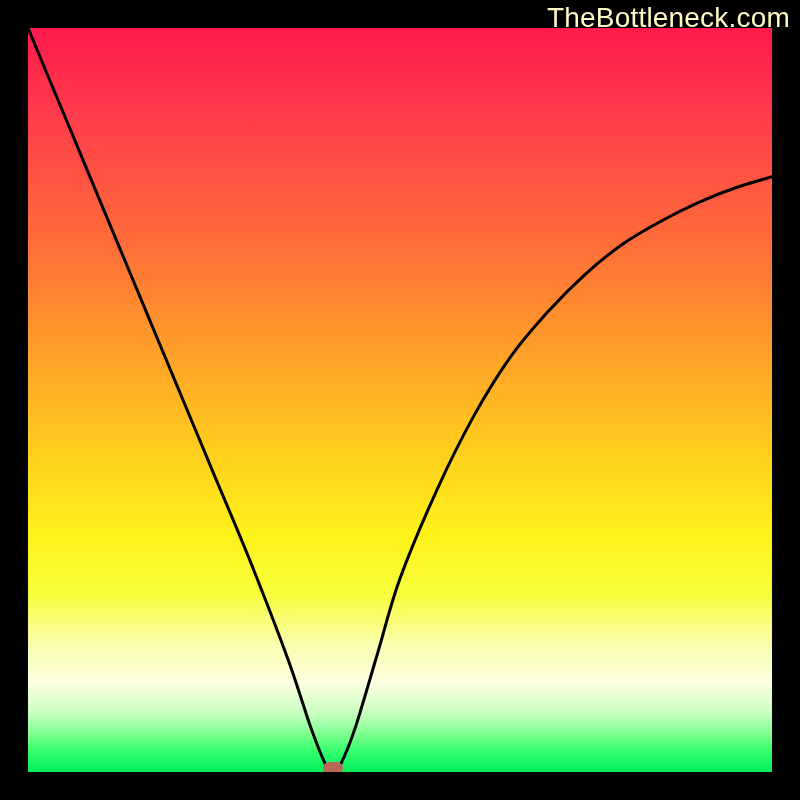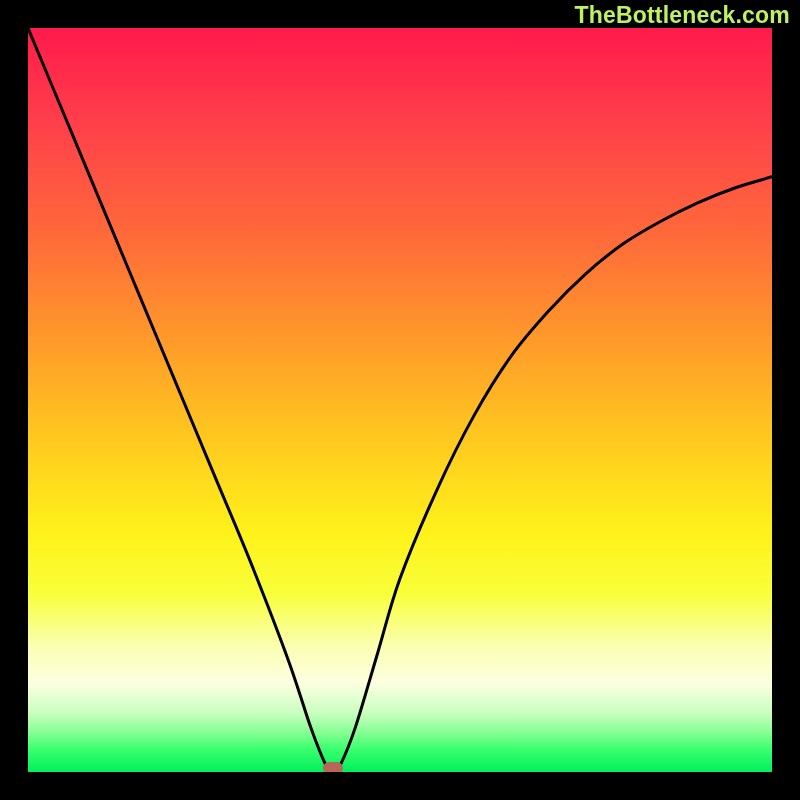--- a/index.html
+++ b/index.html
@@ -14,23 +14,23 @@
   .frame {
     position: relative;
     width: 800px;
     height: 800px;
     background: #000;
   }
   .watermark {
     position: absolute;
     top: 2px;
     right: 10px;
-    color: #bef264;
-    font-size: 23px;
-    font-weight: 700;
+    color: #fef9c3;
+    font-size: 28px;
+    font-weight: 400;
     letter-spacing: 0.2px;
     z-index: 10;
   }
   .plot-area {
     position: absolute;
     left: 28px;
     top: 28px;
     width: 744px;
     height: 744px;
     overflow: hidden;

